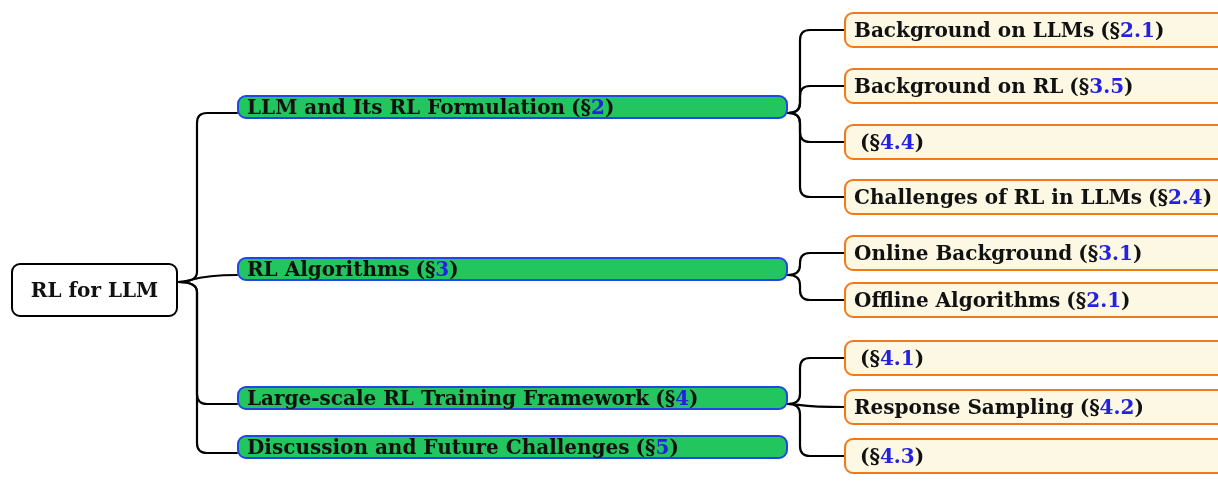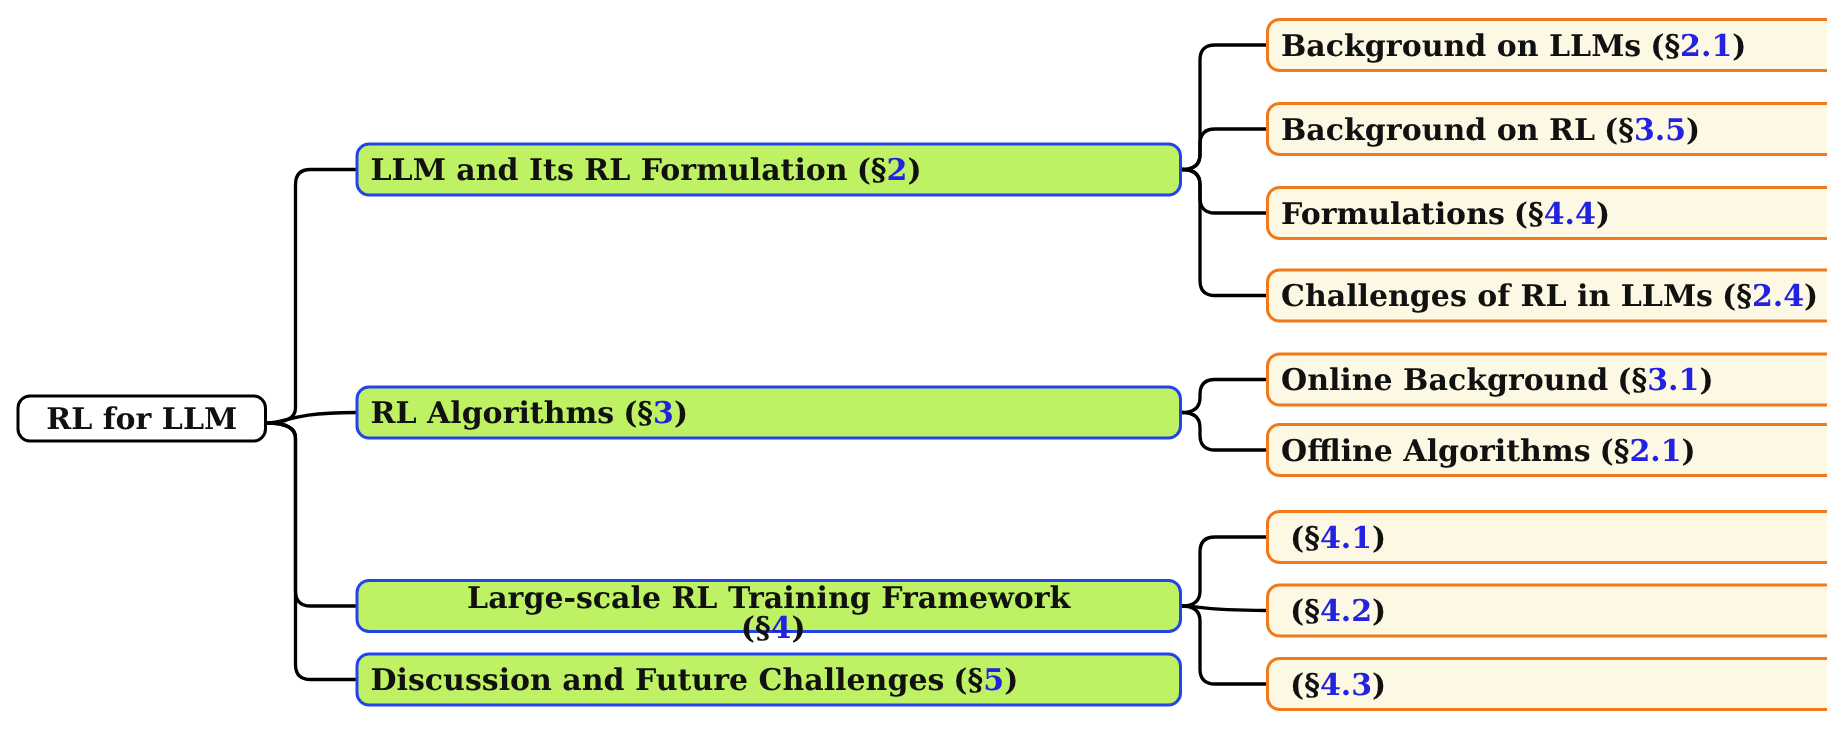--- a/index.html
+++ b/index.html
@@ -20,26 +20,26 @@
     white-space:nowrap;
     border-radius:9px;
     padding:0 8px;
     font-size:20px;
     line-height:1;
   }
   .root{
     border:2px solid #000000;
     background:#ffffff;
     justify-content:center;
-    left:11px;top:263px;width:167px;height:32px;
+    left:11px;top:263px;width:167px;height:54px;
   }
   .l1{
     border:2px solid #2244e8;
-    background:#bef264;
-    left:237px;width:551px;height:36px;
+    background:#22c55e;
+    left:237px;width:551px;height:24px;
   }
   .l2{
     border:2px solid #f2791a;
     background:#fdf8e3;
     left:844px;width:382px;height:36px;
   }
   .sec{margin-left:6px;}
   .num{color:#2222e0;}
 </style>
 </head>
@@ -72,58 +72,58 @@
   </div>
 
   <div class="node l1" style="top:95px;">
     <span>LLM and Its RL Formulation</span>
     <span class="sec"><span>(§</span><span class="num">2</span><span>)</span></span>
   </div>
   <div class="node l1" style="top:257px;align-items:center;">
     <span>RL Algorithms</span>
     <span class="sec"><span>(§</span><span class="num">3</span><span>)</span></span>
   </div>
-  <div class="node l1" style="top:386px;flex-direction:column;">
+  <div class="node l1" style="top:386px;">
     <span>Large-scale RL Training Framework</span>
     <span class="sec"><span>(§</span><span class="num">4</span><span>)</span></span>
   </div>
   <div class="node l1" style="top:435px;">
     <span>Discussion and Future Challenges</span>
     <span class="sec"><span>(§</span><span class="num">5</span><span>)</span></span>
   </div>
 
   <div class="node l2" style="top:12px;">
     <span>Background on LLMs</span>
     <span class="sec"><span>(§</span><span class="num">2.1</span><span>)</span></span>
   </div>
   <div class="node l2" style="top:68px;">
     <span>Background on RL</span>
     <span class="sec"><span>(§</span><span class="num">3.5</span><span>)</span></span>
   </div>
   <div class="node l2" style="top:124px;">
-    <span>Formulations</span>
     <span class="sec"><span>(§</span><span class="num">4.4</span><span>)</span></span>
   </div>
   <div class="node l2" style="top:179px;">
     <span>Challenges of RL in LLMs</span>
     <span class="sec"><span>(§</span><span class="num">2.4</span><span>)</span></span>
   </div>
 
   <div class="node l2" style="top:235px;">
     <span>Online Background</span>
     <span class="sec"><span>(§</span><span class="num">3.1</span><span>)</span></span>
   </div>
   <div class="node l2" style="top:282px;">
     <span>Offline Algorithms</span>
     <span class="sec"><span>(§</span><span class="num">2.1</span><span>)</span></span>
   </div>
 
   <div class="node l2" style="top:340px;">
     <span class="sec"><span>(§</span><span class="num">4.1</span><span>)</span></span>
   </div>
   <div class="node l2" style="top:389px;">
+    <span>Response Sampling</span>
     <span class="sec"><span>(§</span><span class="num">4.2</span><span>)</span></span>
   </div>
   <div class="node l2" style="top:438px;">
     <span class="sec"><span>(§</span><span class="num">4.3</span><span>)</span></span>
   </div>
 
 </div>
 
 </body></html>

